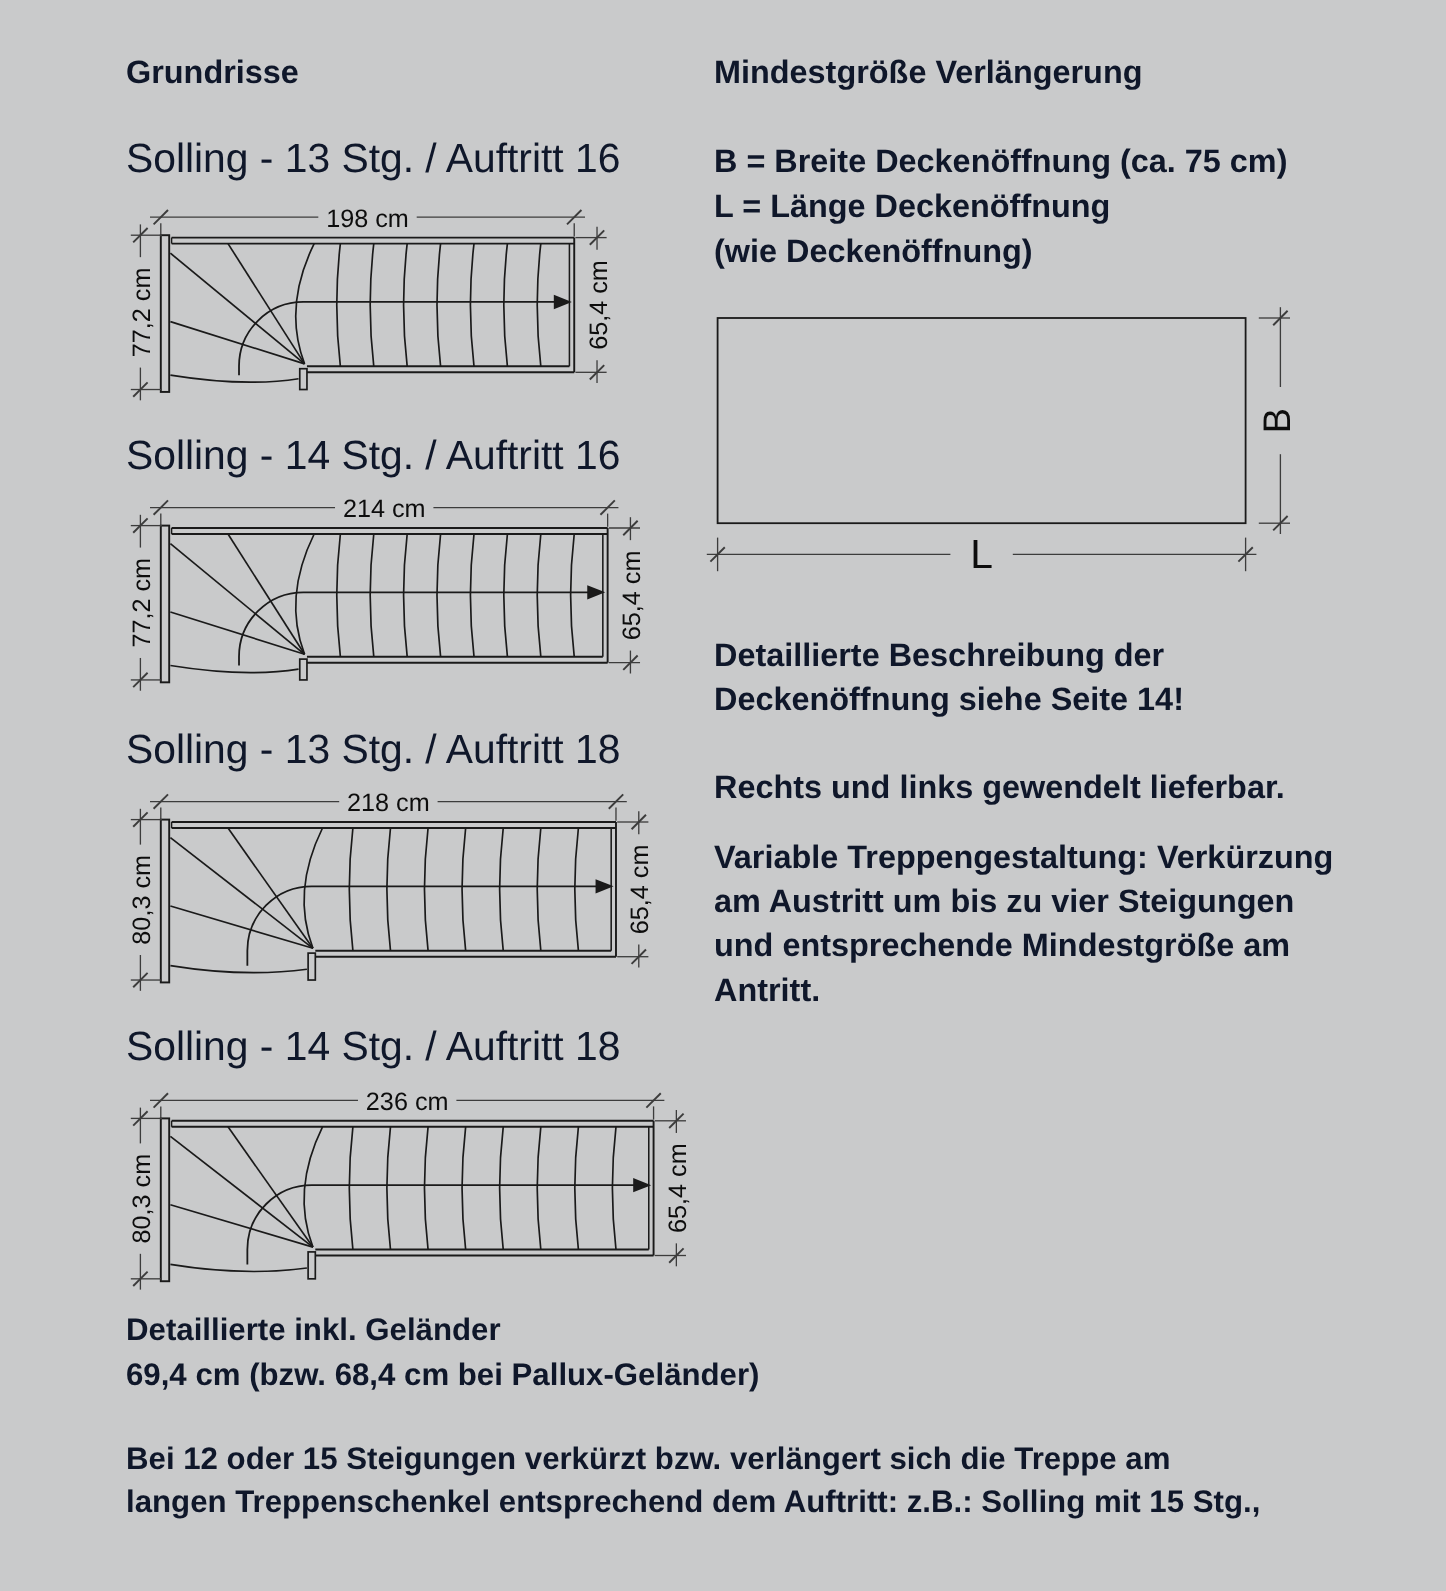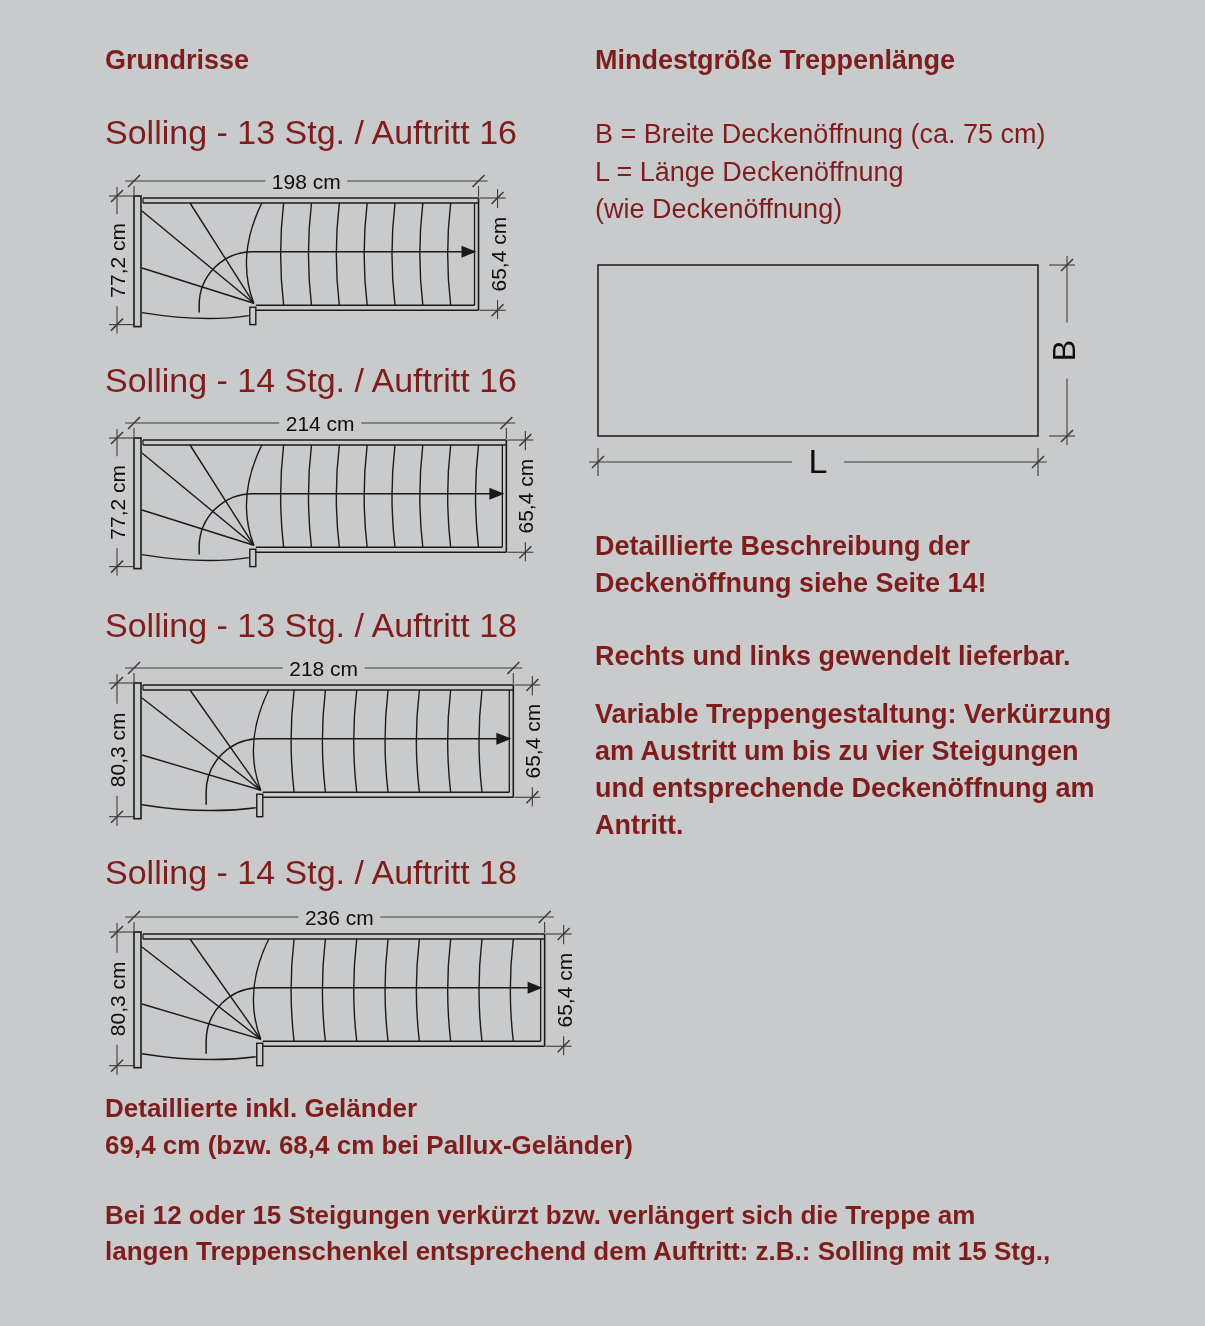--- a/index.html
+++ b/index.html
@@ -1,34 +1,34 @@
 <!DOCTYPE html>
 <html><head>
 <meta charset="utf-8">
 <style>
   html,body{margin:0;padding:0;background:#c9cacb;}
   .page{
     position:relative;width:1205px;height:1326px;background:#c9cacb;
-    font-family:"Liberation Sans",sans-serif;color:#7f1d1d;overflow:hidden;
+    font-family:"Liberation Sans",sans-serif;color:#0f172a;overflow:hidden;
   }
   .t{position:absolute;white-space:nowrap;line-height:1.2;}
   .h1{font-size:27px;font-weight:bold;}
   .sub{font-size:34px;font-weight:normal;}
-  .leg{font-size:27px;font-weight:normal;}
+  .leg{font-size:27px;font-weight:bold;}
   .note{font-size:27px;font-weight:bold;}
   .note-sm{font-size:26px;font-weight:bold;}
   svg.diagram{position:absolute;overflow:visible;pointer-events:none;}
 </style>
 </head>
 <body>
 
 <div class="page">
 
   <div class="t h1" style="left:105px;top:44px">Grundrisse</div>
-  <div class="t h1" style="left:595px;top:44px">Mindestgröße Treppenlänge</div>
+  <div class="t h1" style="left:595px;top:44px">Mindestgröße Verlängerung</div>
 
   <div class="t sub" style="left:105px;top:112px">Solling - 13 Stg. / Auftritt 16</div>
   <div class="t sub" style="left:105px;top:360px">Solling - 14 Stg. / Auftritt 16</div>
   <div class="t sub" style="left:105px;top:605px">Solling - 13 Stg. / Auftritt 18</div>
   <div class="t sub" style="left:105px;top:852px">Solling - 14 Stg. / Auftritt 18</div>
 
   <svg class="diagram" style="left:60px;top:160px" width="640" height="240">
       <rect x="74" y="36" width="7" height="130.608" fill="none" stroke="#1a1a1a" stroke-width="1.6"></rect>
       <line x1="83" y1="38" x2="418.52" y2="38" stroke="#1a1a1a" stroke-width="1.6"></line>
       <line x1="83" y1="43" x2="418.52" y2="43" stroke="#1a1a1a" stroke-width="1.6"></line>
@@ -237,21 +237,21 @@
       <text x="258" y="232" text-anchor="middle" font-size="34" fill="#0d0d0d" font-family="&quot;Liberation Sans&quot;, sans-serif">L</text>
     </svg>
 
   <div class="t note" style="left:595px;top:530px">Detaillierte Beschreibung der</div>
   <div class="t note" style="left:595px;top:567px">Deckenöffnung siehe Seite 14!</div>
 
   <div class="t note" style="left:595px;top:698px">Variable Treppengestaltung: Verkürzung</div>
 
   <div class="t note" style="left:595px;top:640px">Rechts und links gewendelt lieferbar.</div>
   <div class="t note" style="left:595px;top:735px">am Austritt um bis zu vier Steigungen</div>
-  <div class="t note" style="left:595px;top:772px">und entsprechende Deckenöffnung am</div>
+  <div class="t note" style="left:595px;top:772px">und entsprechende Mindestgröße am</div>
   <div class="t note" style="left:595px;top:809px">Antritt.</div>
 
   <div class="t note-sm" style="left:105px;top:1093px">Detaillierte inkl. Geländer</div>
   <div class="t note-sm" style="left:105px;top:1130px">69,4 cm (bzw. 68,4 cm bei Pallux-Geländer)</div>
 
   <div class="t note-sm" style="left:105px;top:1200px">Bei 12 oder 15 Steigungen verkürzt bzw. verlängert sich die Treppe am</div>
   <div class="t note-sm" style="left:105px;top:1236px">langen Treppenschenkel entsprechend dem Auftritt: z.B.: Solling mit 15 Stg.,</div>
 
 </div>
 

